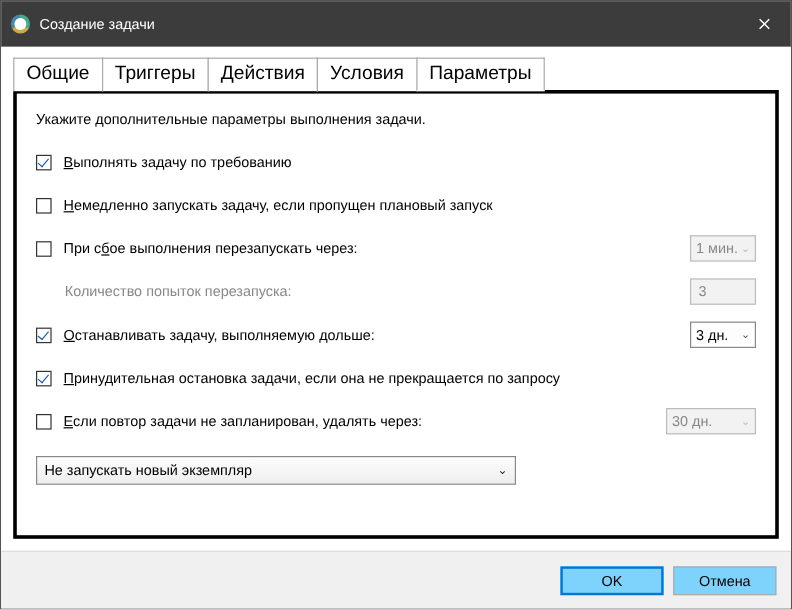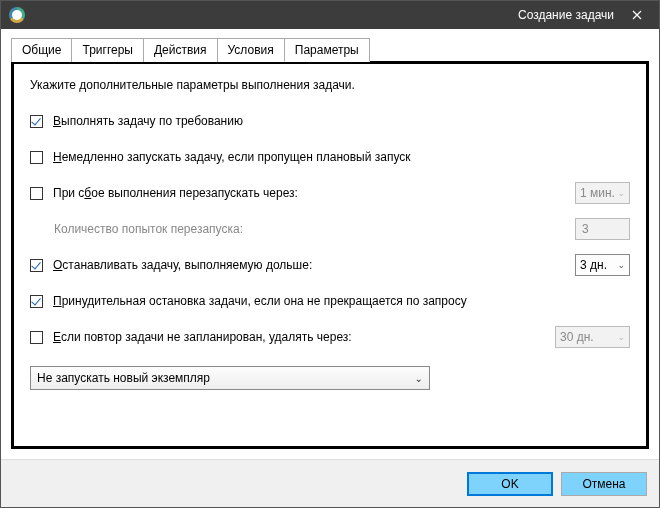--- a/index.html
+++ b/index.html
@@ -1,26 +1,26 @@
 <!DOCTYPE html>
 <html><head>
 <meta charset="utf-8">
 <style>
 * { box-sizing: border-box; margin: 0; padding: 0; font-family: 'Segoe UI', Tahoma, sans-serif; }
 body { background: #fff; width: 660px; height: 508px; overflow: hidden; }
 .window { width: 660px; height: 508px; border: 1px solid #555; display: flex; flex-direction: column; background: #fff; }
-.titlebar { background: #3c3c3c; height: 28px; display: flex; align-items: center; color: #fff; font-size: 12px; text-align: right; }
+.titlebar { background: #3c3c3c; height: 38px; display: flex; align-items: center; color: #fff; font-size: 12px; }
 .titlebar-icon { width: 16px; height: 16px; margin: 0 8px; border-radius: 50%; background: conic-gradient(#4a8 0 120deg, #ca4 120deg 240deg, #48a 240deg 360deg); position: relative; }
 .titlebar-icon::after { content:''; position:absolute; inset:3px; background:#fff; border-radius:50%; }
 .titlebar-title { flex: 1; }
 .close-btn { width: 45px; height: 30px; display: flex; align-items: center; justify-content: center; cursor: pointer; }
 .close-btn svg { width: 10px; height: 10px; stroke: #fff; stroke-width: 1.2; }
 .client { flex: 1; padding: 8px 10px 10px 10px; display: flex; flex-direction: column; background: #fff; }
 .tabs-row { display: flex; position: relative; z-index: 2; }
-.tab { font-size: 12px; padding: 4px 10px 4px 10px; border: 1px solid #aaa; border-bottom: none; background: #fff; margin-right: -1px; cursor: pointer; color: #000; position: relative; top: 1px; }
+.tab { font-size: 16px; padding: 4px 10px 4px 10px; border: 1px solid #aaa; border-bottom: none; background: #fff; margin-right: -1px; cursor: pointer; color: #000; position: relative; top: 1px; }
 .tab.inactive { background: #fff; color: #000; }
 .tab.active { background: #fff; border-bottom: 1px solid #fff; top: 1px; z-index: 3; }
 .tab-panel { flex: 1; border: 3px solid #000000; padding: 14px 16px; font-size: 12px; color: #000; display: flex; flex-direction: column; }
 .intro { margin-bottom: 18px; }
 .row { display: flex; align-items: center; margin-bottom: 14px; min-height: 22px; }
 .row.disabled-row { color: #888; }
 .check { width: 13px; height: 13px; border: 1px solid #333; margin-right: 10px; display: inline-flex; align-items: center; justify-content: center; flex-shrink: 0; cursor: pointer; background: #fff; }
 .check.checked::after { content:''; width: 8px; height: 4px; border-left: 1.6px solid #1a5fb4; border-bottom: 1.6px solid #1a5fb4; transform: rotate(-50deg) translate(0.5px,-1px); }
 .row-label { flex: 0 0 auto; }
 .row-label u { text-decoration: underline; }

